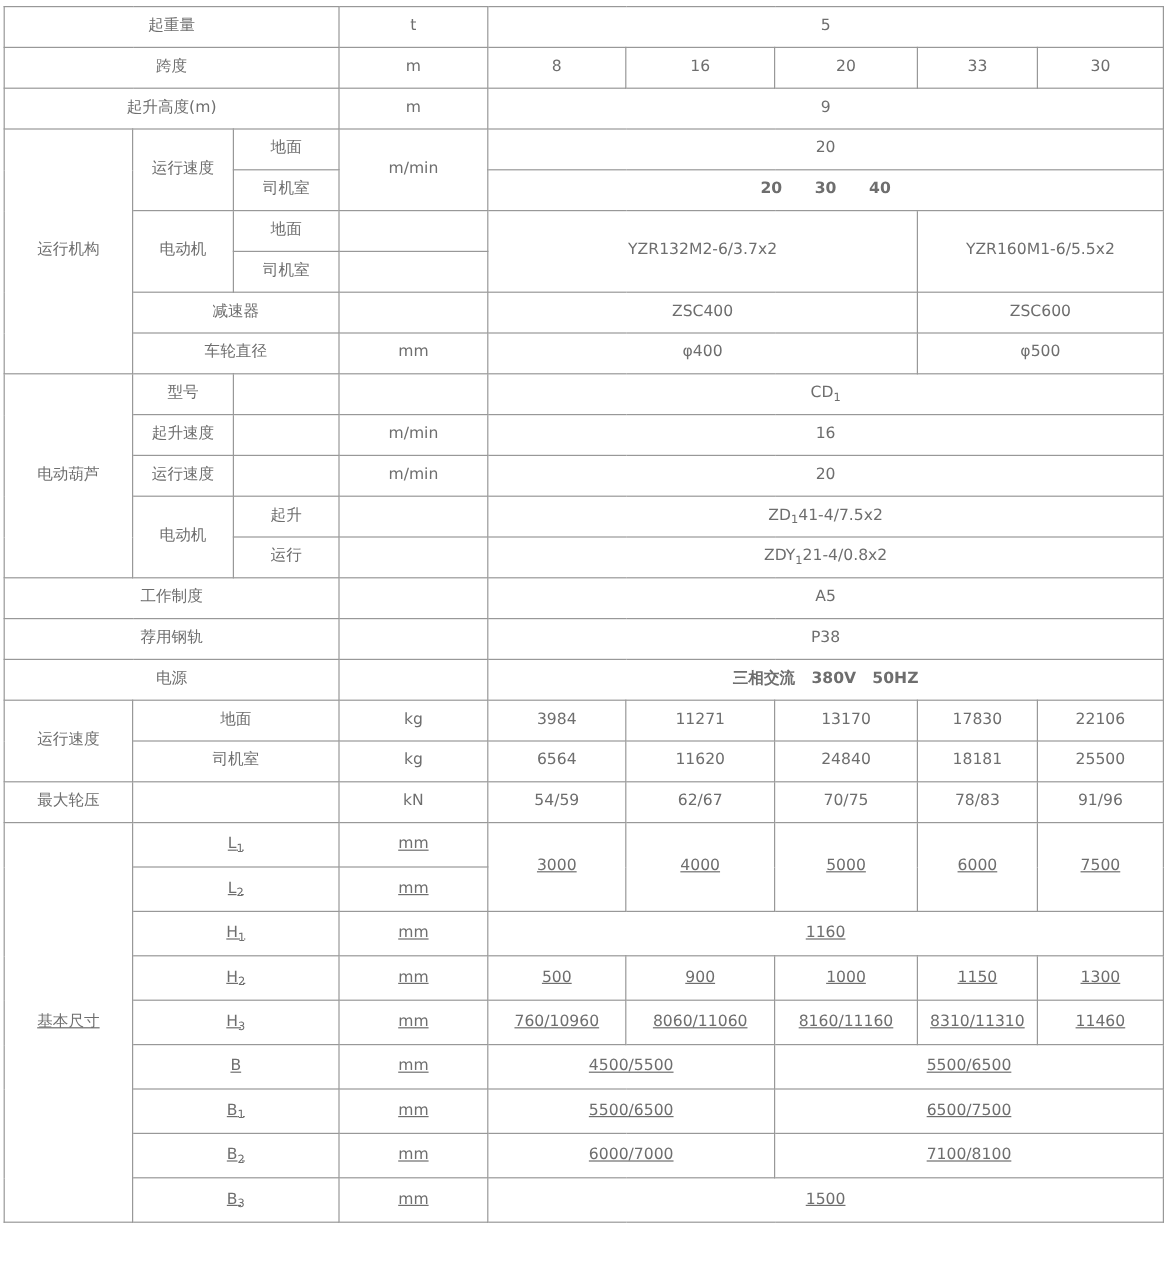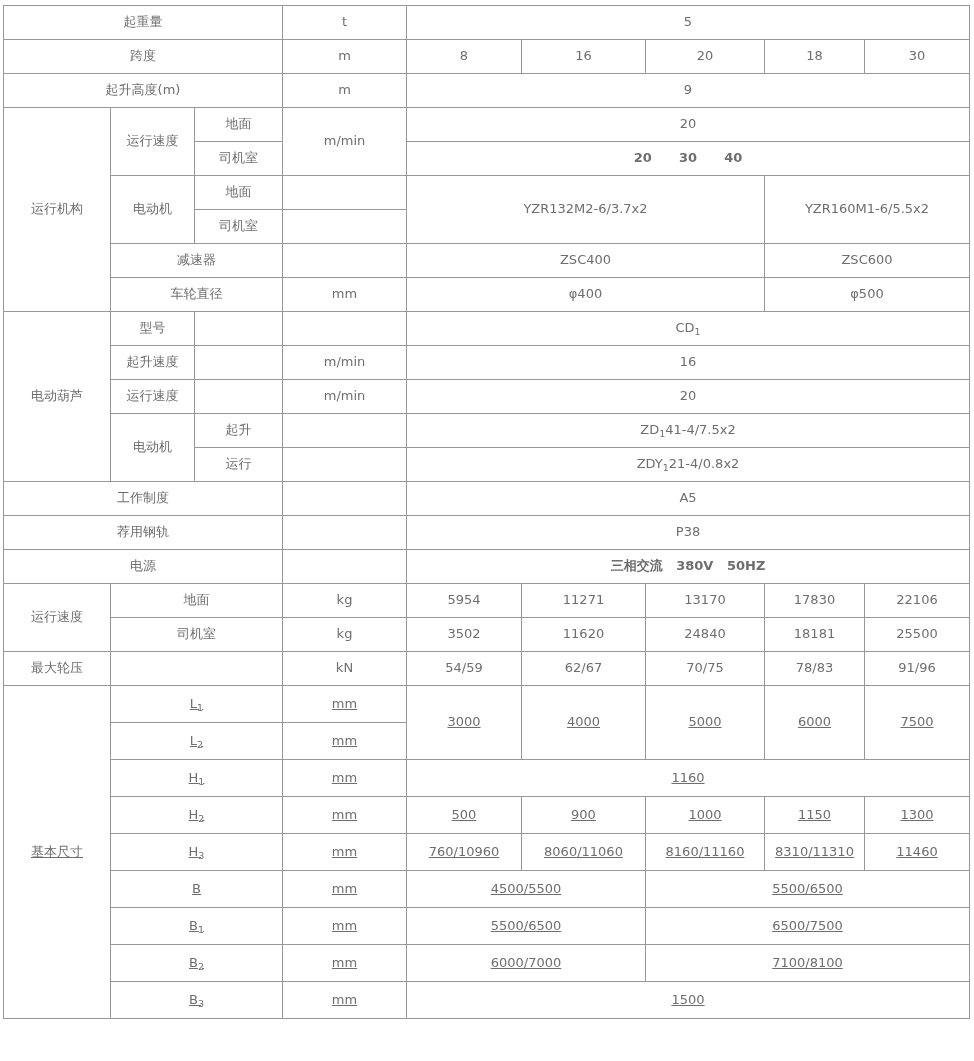--- a/index.html
+++ b/index.html
@@ -60,21 +60,21 @@
     <td>t</td>
     <td colspan="5">5</td>
   </tr>
 
   <tr>
     <td colspan="3">跨度</td>
     <td>m</td>
     <td>8</td>
     <td>16</td>
     <td>20</td>
-    <td>18</td>
+    <td>33</td>
     <td>30</td>
   </tr>
 
   <tr>
     <td colspan="3">起升高度(m)</td>
     <td>m</td>
     <td colspan="5">9</td>
   </tr>
 
   <tr>
@@ -167,31 +167,31 @@
   <tr>
     <td colspan="3">电源</td>
     <td></td>
     <td colspan="5" class="pre">三相交流   380V   50HZ</td>
   </tr>
 
   <tr>
     <td rowspan="2">运行速度</td>
     <td colspan="2">地面</td>
     <td>kg</td>
-    <td>5954</td>
+    <td>3984</td>
     <td>11271</td>
     <td>13170</td>
     <td>17830</td>
     <td>22106</td>
   </tr>
 
   <tr>
     <td colspan="2">司机室</td>
     <td>kg</td>
-    <td>3502</td>
+    <td>6564</td>
     <td>11620</td>
     <td>24840</td>
     <td>18181</td>
     <td>25500</td>
   </tr>
 
   <tr>
     <td>最大轮压</td>
     <td colspan="2"></td>
     <td>kN</td>

